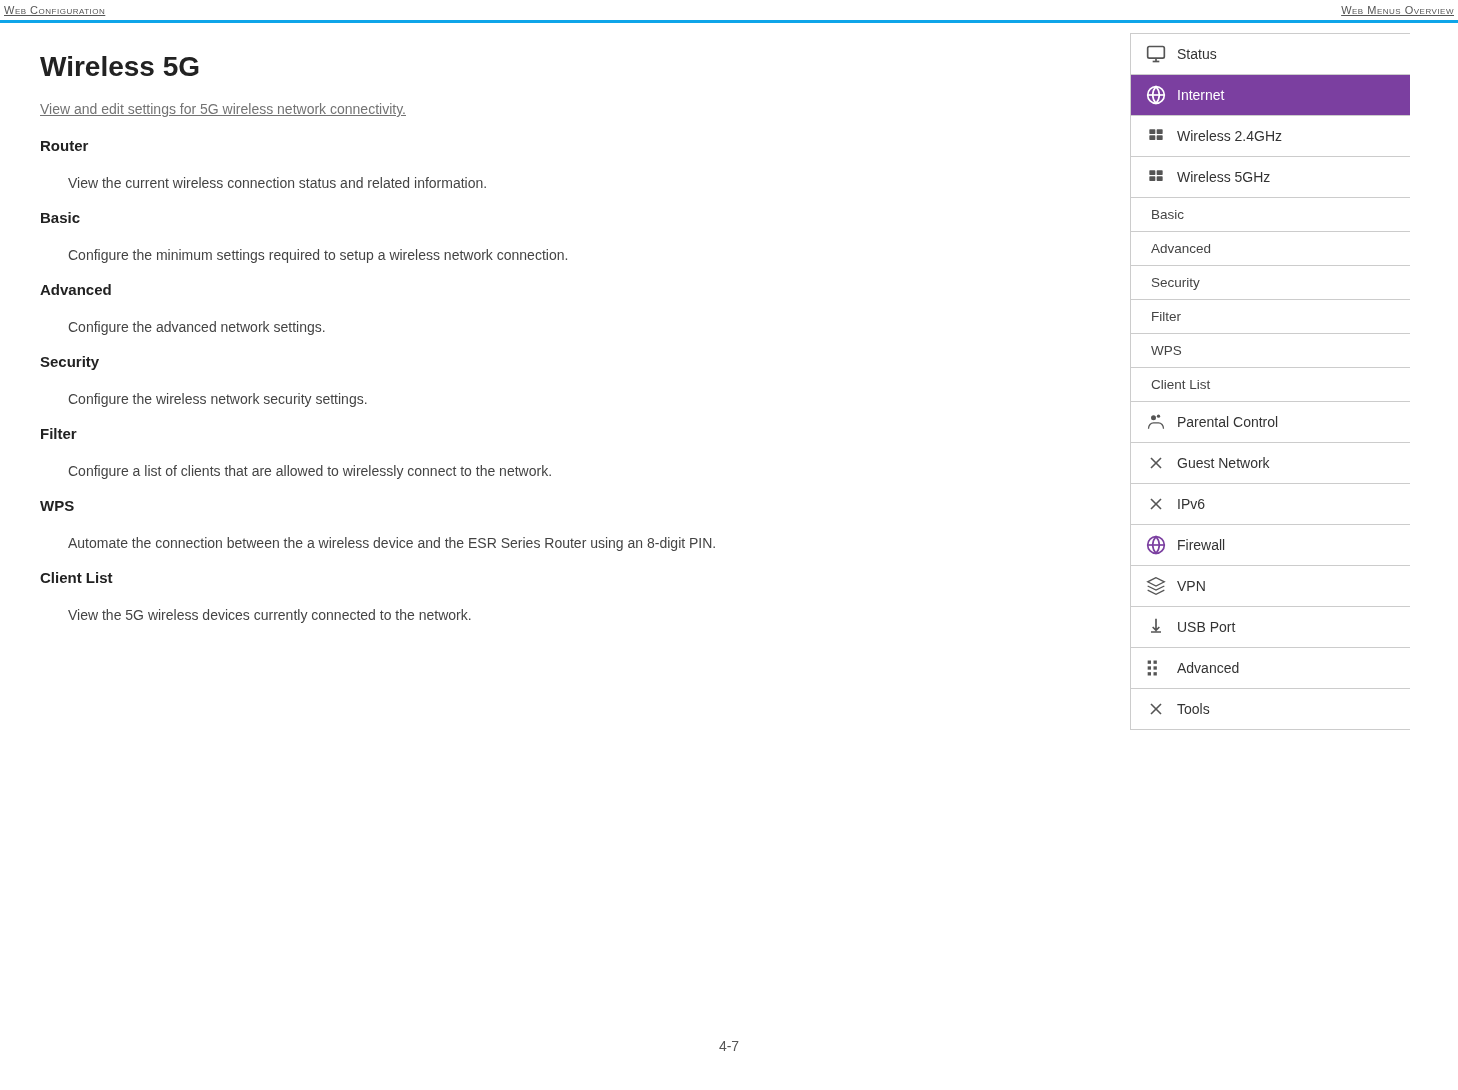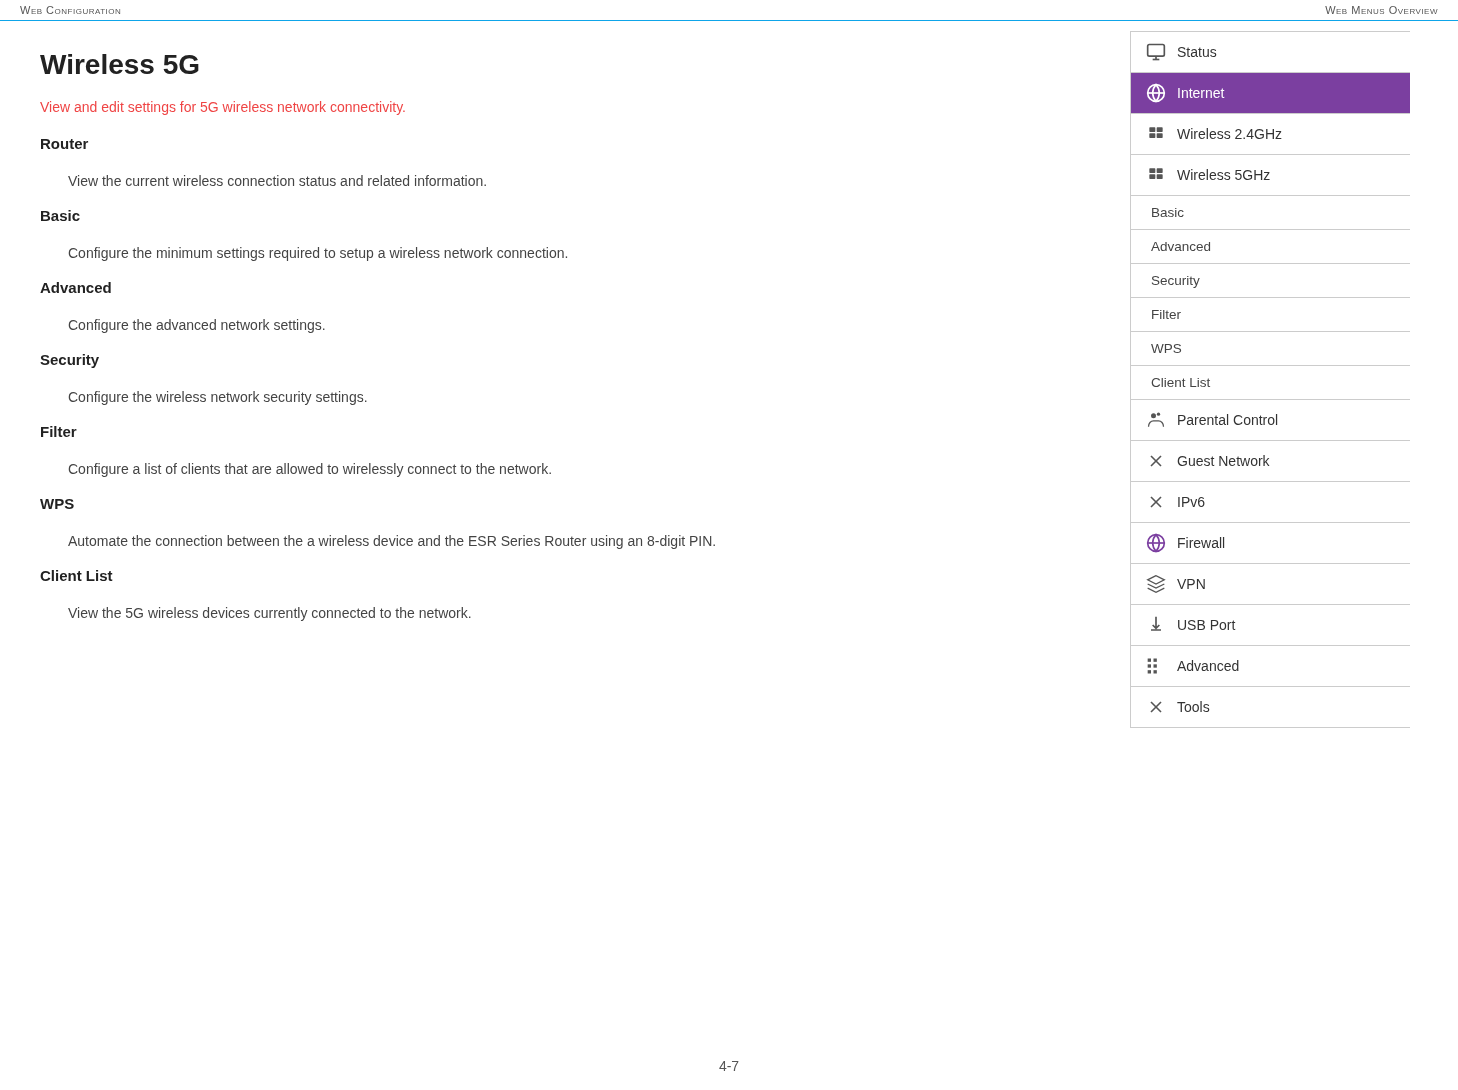--- a/index.html
+++ b/index.html
@@ -10,26 +10,27 @@
       color: #333;
       width: 1458px;
       min-height: 1090px;
       position: relative;
     }
 
     
     .page-header {
       display: flex;
       justify-content: space-between;
-      padding: 4px 20px;
-      border-bottom: 1px solid #0ea5e9;
+      padding: 4px 4px;
+      border-bottom: 3px solid #0ea5e9;
       font-size: 11px;
       font-variant: small-caps;
       color: #555;
       letter-spacing: 0.5px;
+      text-decoration: underline;
     }
 
     
     .main-layout {
       display: flex;
       padding: 0;
     }
 
     
     .content-area {
@@ -40,22 +41,23 @@
 
     .page-title {
       font-size: 28px;
       font-weight: bold;
       margin-bottom: 18px;
       color: #222;
     }
 
     .intro-text {
       font-size: 14px;
-      color: #ef4444;
+      color: #737373;
       margin-bottom: 20px;
+      text-decoration: underline;
     }
 
     .section-heading {
       font-size: 15px;
       font-weight: bold;
       color: #222;
       margin-top: 18px;
       margin-bottom: 6px;
     }
 
@@ -104,21 +106,21 @@
       width: 22px;
       height: 22px;
       display: flex;
       align-items: center;
       justify-content: center;
       flex-shrink: 0;
     }
 
     .page-footer {
       position: absolute;
-      bottom: 16px;
+      bottom: 36px;
       width: 100%;
       text-align: center;
       font-size: 14px;
       color: #555;
     }
   </style>
 </head>
 <body>
 
 <div class="page-header">

